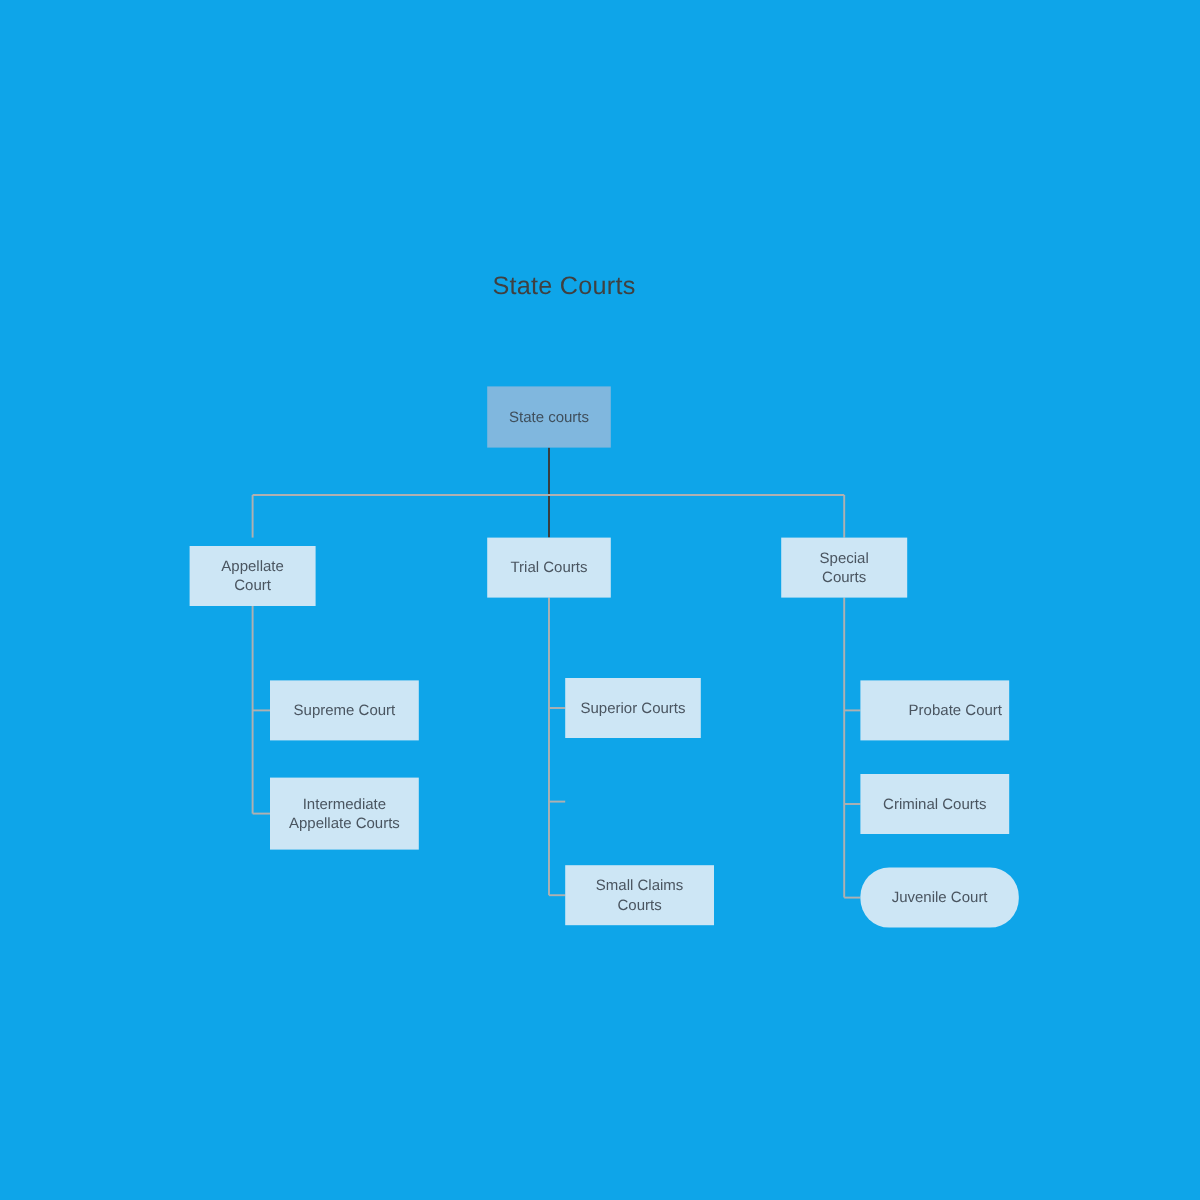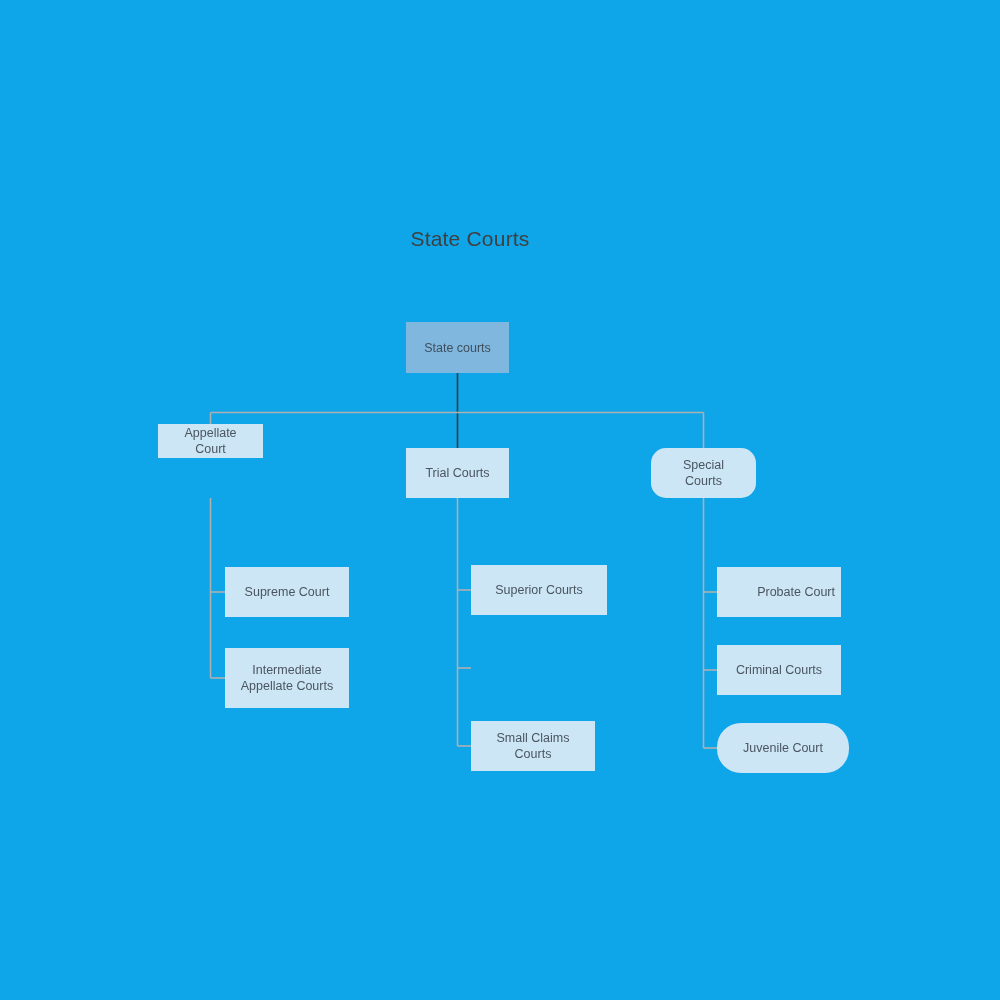--- a/index.html
+++ b/index.html
@@ -97,44 +97,44 @@
     <line x1="703.5" y1="498" x2="703.5" y2="748" stroke="#b0b0b0" stroke-width="1.6"></line>
     <line x1="703.5" y1="592" x2="717" y2="592" stroke="#b0b0b0" stroke-width="1.6"></line>
     <line x1="703.5" y1="670" x2="717" y2="670" stroke="#b0b0b0" stroke-width="1.6"></line>
     <line x1="703.5" y1="748" x2="717" y2="748" stroke="#b0b0b0" stroke-width="1.6"></line>
   </svg>
 
   <div class="node root" style="left:406px; top:322px; width:103px; height:51px;">
     <span class="node-label">State courts</span>
   </div>
 
-  <div class="node branch" style="left:158px; top:424px; width:105px; height:34px;">
+  <div class="node branch" style="left:158px; top:455px; width:105px; height:50px;">
     <span class="node-label">Appellate
 Court</span>
   </div>
 
   <div class="node branch" style="left:406px; top:448px; width:103px; height:50px;">
     <span class="node-label">Trial Courts</span>
   </div>
 
-  <div class="node branch" style="left:651px; top:448px; width:105px; height:50px;border-radius:15px;">
+  <div class="node branch" style="left:651px; top:448px; width:105px; height:50px;">
     <span class="node-label">Special
 Courts</span>
   </div>
 
   <div class="node leaf" style="left:225px; top:648px; width:124px; height:60px;">
     <span class="node-label">Intermediate
 Appellate Courts</span>
   </div>
 
   <div class="node leaf" style="left:225px; top:567px; width:124px; height:50px;">
     <span class="node-label">Supreme Court</span>
   </div>
 
-  <div class="node leaf" style="left:471px; top:565px; width:136px; height:50px;">
+  <div class="node leaf" style="left:471px; top:565px; width:113px; height:50px;">
     <span class="node-label">Superior Courts</span>
   </div>
 
 
   <div class="node leaf" style="left:471px; top:721px; width:124px; height:50px;">
     <span class="node-label">Small Claims
 Courts</span>
   </div>
 
   <div class="node leaf" style="left:717px; top:567px; width:124px; height:50px;justify-content:flex-end;">

